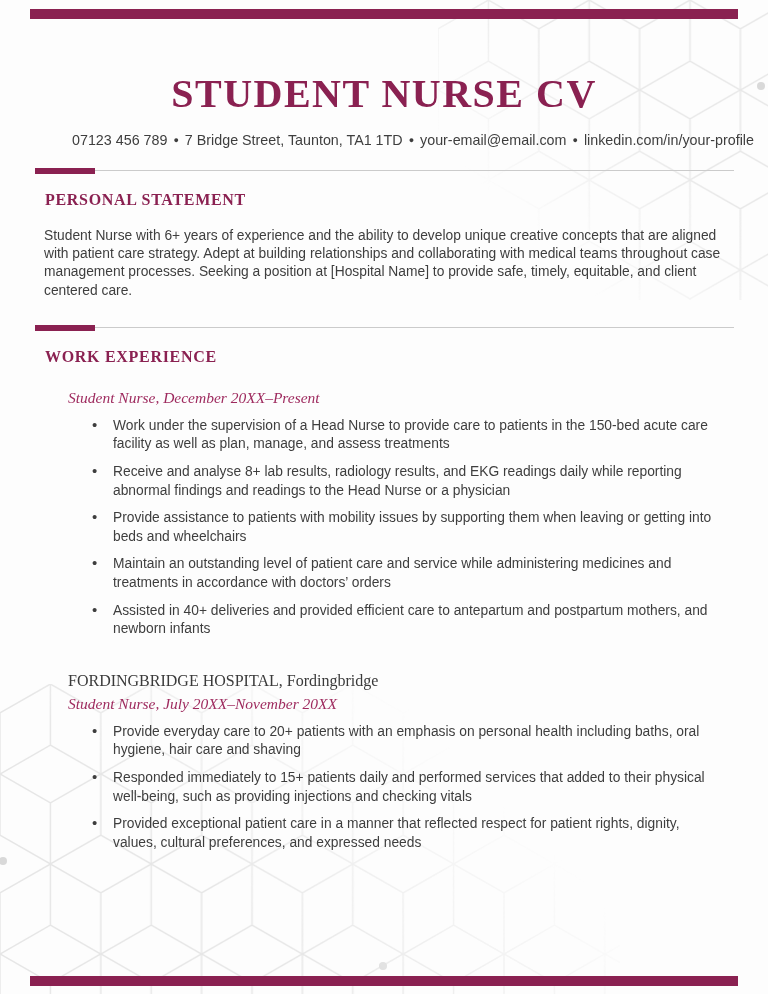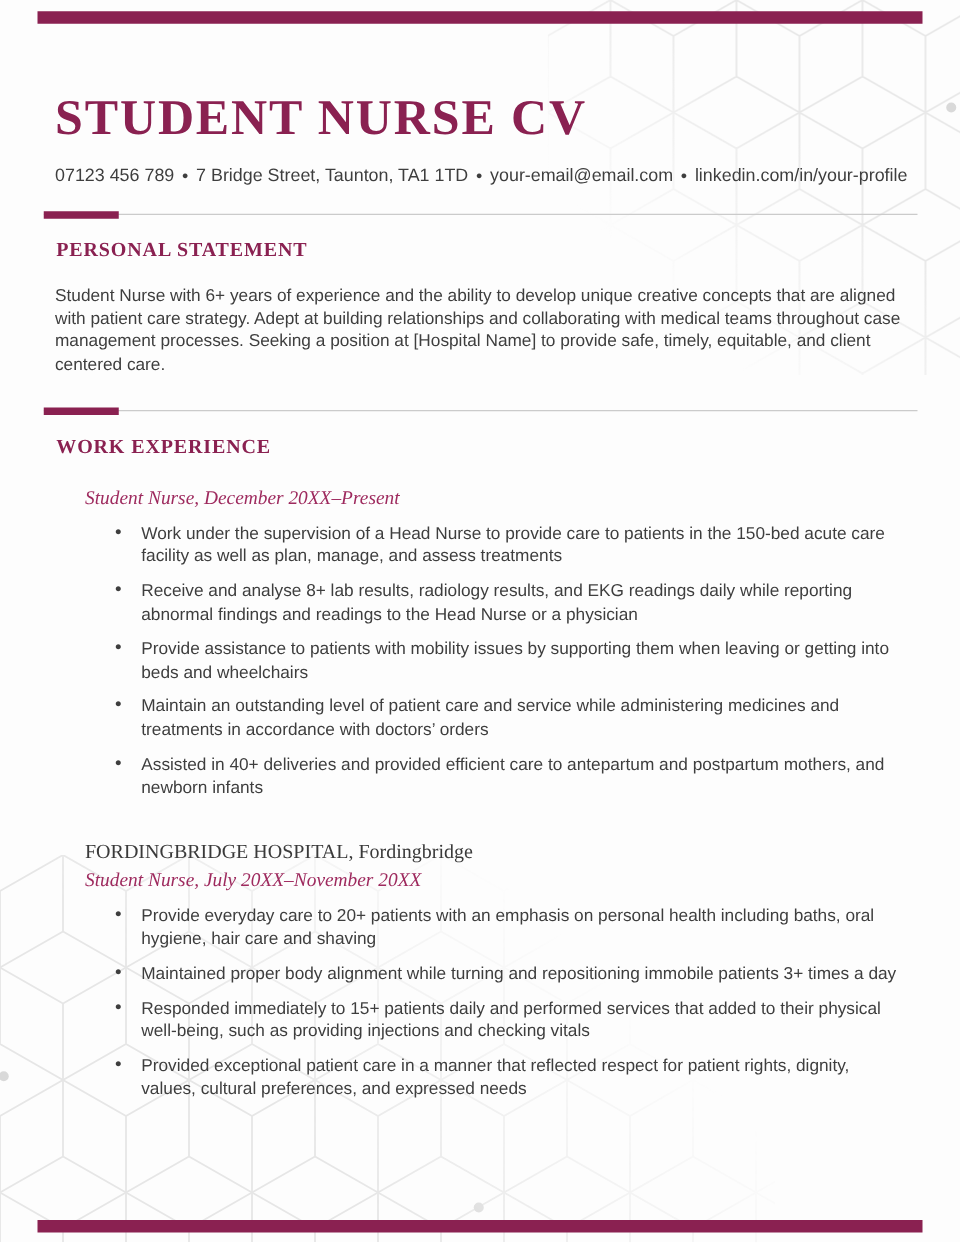--- a/index.html
+++ b/index.html
@@ -42,31 +42,32 @@
 
   .content { position: relative; z-index: 1; padding: 0 44px; }
 
   .cv-title {
     margin: 68px 0 0 0;
     font-family: "Liberation Serif", "DejaVu Serif", serif;
     font-weight: bold;
     font-size: 40px;
     line-height: 52px;
     letter-spacing: 1.5px;
-    text-align: left;
+    text-align: center;
     color: var(--accent, #8a2151);
   }
 
   .contact-line {
     margin-top: 10px;
     text-align: right;
     font-size: 14.3px;
     line-height: 20px;
     white-space: nowrap;
     color: var(--body, #3e3e3e);
+    margin-left: 28px;
   }
   .contact-sep {
     display: inline-block;
     font-size: 9px;
     vertical-align: 2px;
     margin: 0 6px;
   }
 
   .rule {
     position: relative;
@@ -210,20 +211,19 @@
         <li>Maintain an outstanding level of patient care and service while administering medicines and treatments in accordance with doctors’ orders</li>
         <li>Assisted in 40+ deliveries and provided efficient care to antepartum and postpartum mothers, and newborn infants</li>
       </ul>
     </div>
 
     <div class="job">
       <div class="employer">FORDINGBRIDGE HOSPITAL, Fordingbridge</div>
       <div class="role-dates">Student Nurse, July 20XX–November 20XX</div>
       <ul class="bullets">
         <li>Provide everyday care to 20+ patients with an emphasis on personal health including baths, oral hygiene, hair care and shaving</li>
-        <li>Maintained proper body alignment while turning and repositioning immobile patients 3+ times a day</li>
         <li>Responded immediately to 15+ patients daily and performed services that added to their physical well-being, such as providing injections and checking vitals</li>
         <li>Provided exceptional patient care in a manner that reflected respect for patient rights, dignity, values, cultural preferences, and expressed needs</li>
       </ul>
     </div>
 
   </div>
 </div>
 
 </body></html>

